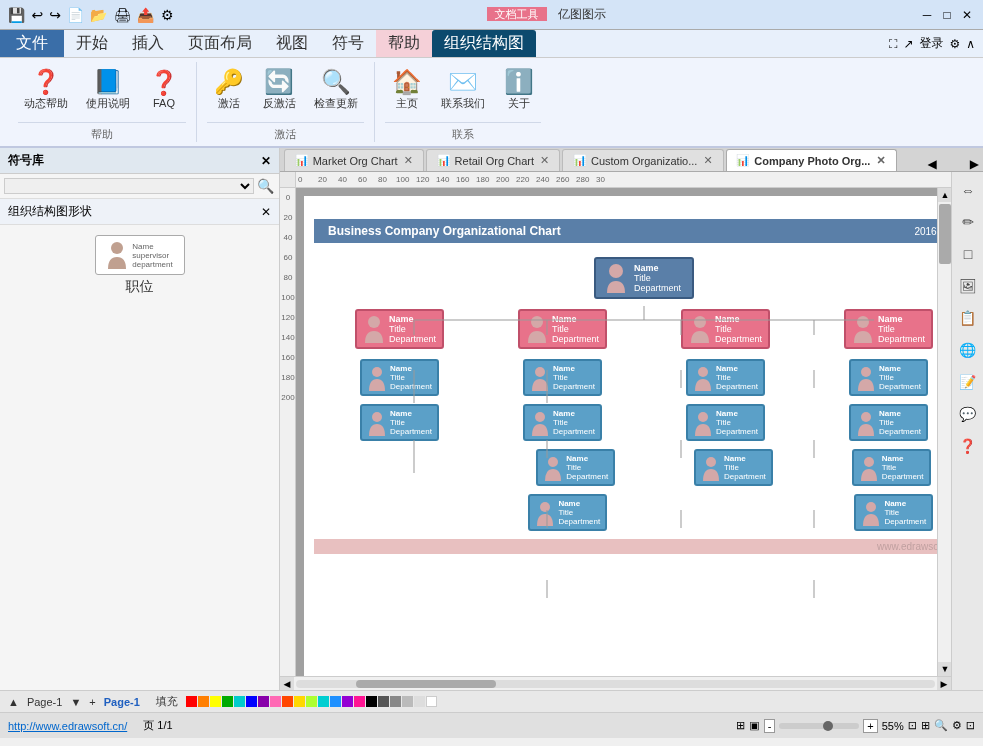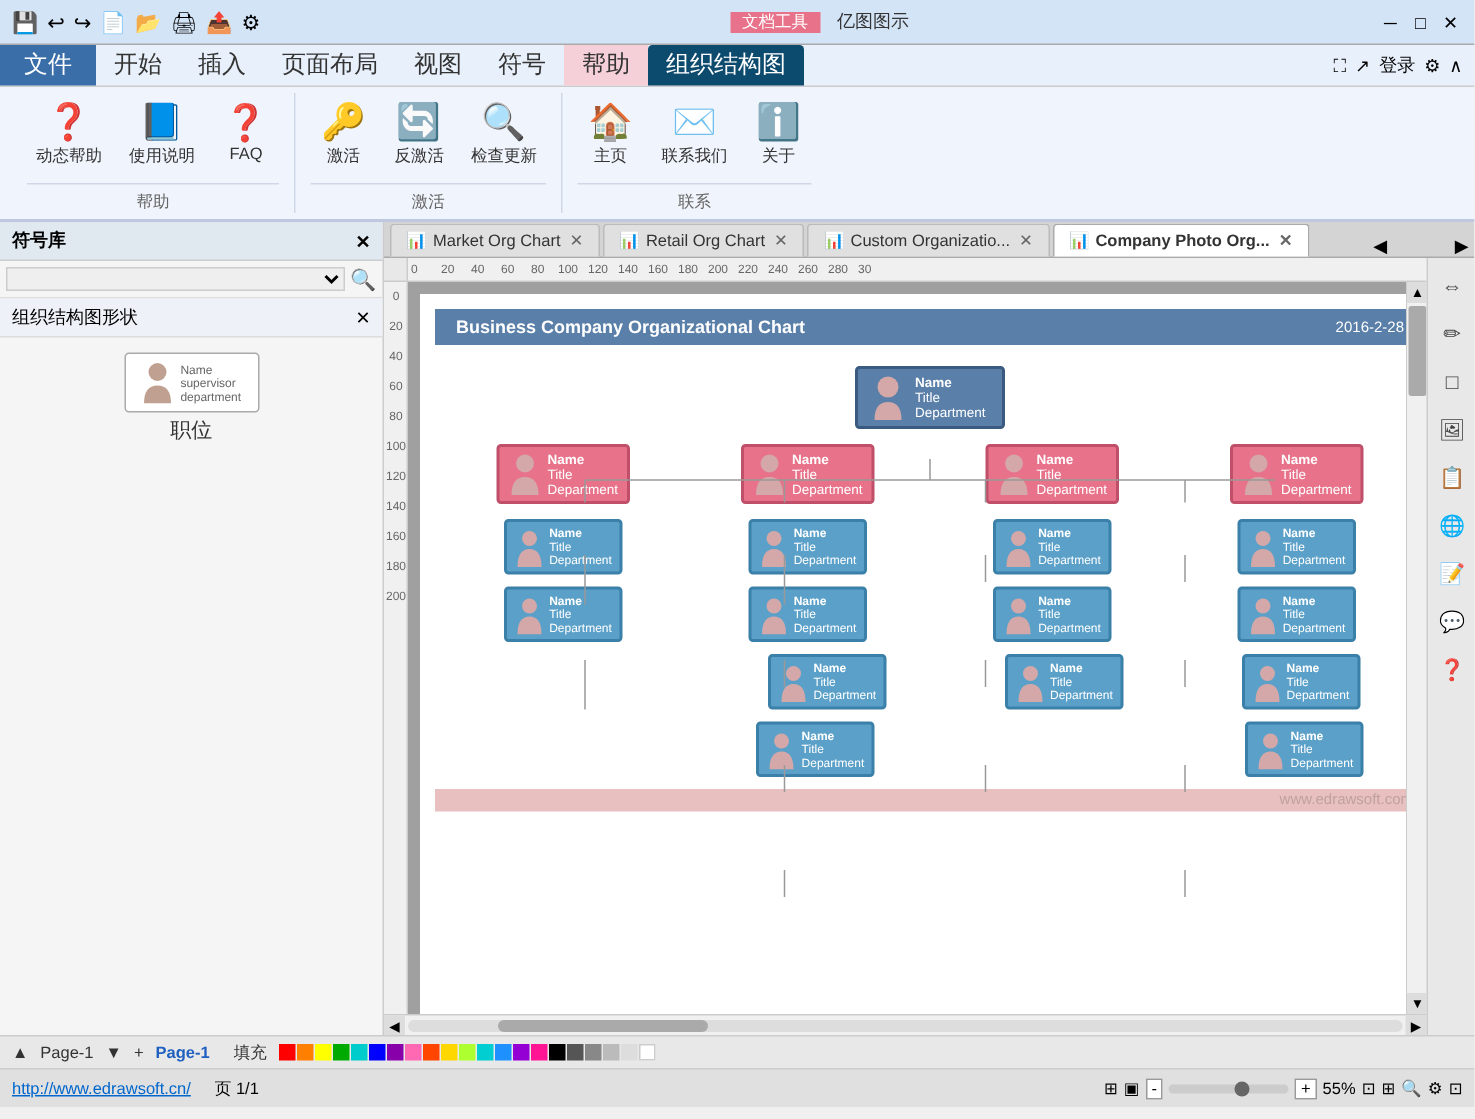--- a/index.html
+++ b/index.html
@@ -25,21 +25,21 @@
     .ribbon-group-title { font-size: 11px; color: #666; margin-top: 4px; padding-top: 4px; border-top: 1px solid #d0d8e8; width: 100%; text-align: center; }
     .ribbon-buttons { display: flex; gap: 6px; flex: 1; align-items: center; justify-content: center; }
     .ribbon-btn { display: flex; flex-direction: column; align-items: center; cursor: pointer; padding: 4px 6px; border-radius: 3px; min-width: 44px; }
     .ribbon-btn .icon { font-size: 24px; line-height: 1; }
     .ribbon-btn .label { font-size: 11px; color: #333; margin-top: 2px; text-align: center; }
 
     
     #main { display: flex; height: calc(746px - 30px - 28px - 90px - 22px - 26px); }
 
     
-    #symbol-panel { width: 256px; background: #f5f5f5; border-right: 1px solid #ccc; display: flex; flex-direction: column; }
+    #symbol-panel { width: 280px; background: #f5f5f5; border-right: 1px solid #ccc; display: flex; flex-direction: column; }
     #symbol-header { background: #e0e8f0; padding: 4px 8px; display: flex; align-items: center; justify-content: space-between; font-size: 12px; font-weight: bold; border-bottom: 1px solid #ccc; }
     #symbol-search { display: flex; align-items: center; padding: 4px; border-bottom: 1px solid #ddd; }
     #symbol-search .search-icon { margin-left: 4px; cursor: pointer; font-size: 14px; color: #555; }
     #shape-section { padding: 4px 8px; border-bottom: 1px solid #ddd; display: flex; align-items: center; justify-content: space-between; font-size: 12px; background: #eef2f8; }
     #shapes-list { padding: 10px; display: flex; flex-direction: column; gap: 10px; }
     .shape-item { display: flex; flex-direction: column; align-items: center; cursor: pointer; }
     .shape-card { width: 90px; height: 40px; border: 1px solid #aaa; border-radius: 3px; background: white; display: flex; align-items: center; justify-content: center; overflow: hidden; }
     .shape-label { font-size: 14px; color: #333; margin-top: 3px; }
 
     
@@ -268,21 +268,21 @@
               <text x="8" y="172" font-size="8" fill="#666" text-anchor="middle">160</text>
               <text x="8" y="192" font-size="8" fill="#666" text-anchor="middle">180</text>
               <text x="8" y="212" font-size="8" fill="#666" text-anchor="middle">200</text>
             </svg>
           </div>
 
           <div style="flex:1; overflow:auto; background:#a0a0a0; position:relative;">
 
             <div style="background:white; width:680px; min-height:480px; margin:8px; position:relative; padding:10px;">
 
-              <div style="background:#5a7fa8; color:white; display:flex; justify-content:space-between; align-items:center; padding:5px 14px; margin-bottom:14px;">
+              <div style="background:#5a7fa8; color:white; display:flex; justify-content:space-between; align-items:center; padding:5px 14px; margin-bottom:14px;margin-top:13px;">
                 <span style="font-size:12px;font-weight:bold;">Business Company Organizational Chart</span>
                 <span style="font-size:10px;">2016-2-28</span>
               </div>
 
               <svg style="position:absolute;top:44px;left:10px;pointer-events:none;" width="660" height="470">
 
                 <line x1="330" y1="66" x2="330" y2="80" stroke="#999" stroke-width="1"></line>
                 <line x1="100" y1="80" x2="560" y2="80" stroke="#999" stroke-width="1"></line>
                 <line x1="100" y1="80" x2="100" y2="95" stroke="#999" stroke-width="1"></line>
                 <line x1="233" y1="80" x2="233" y2="95" stroke="#999" stroke-width="1"></line>

